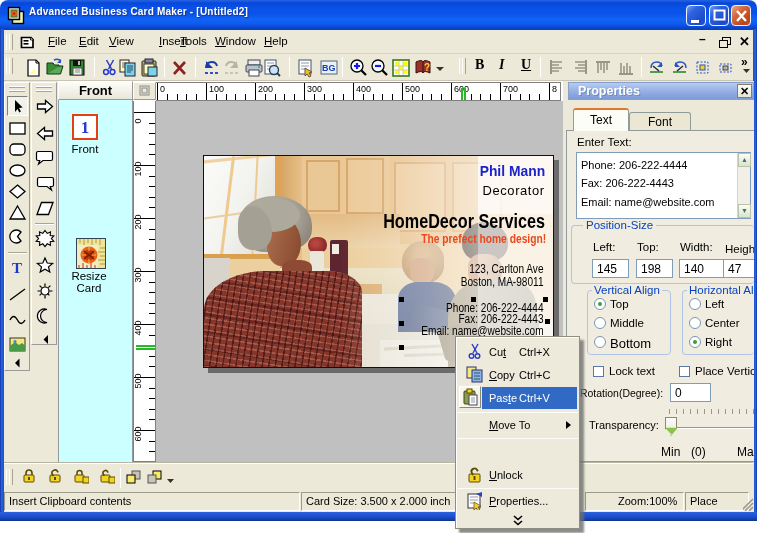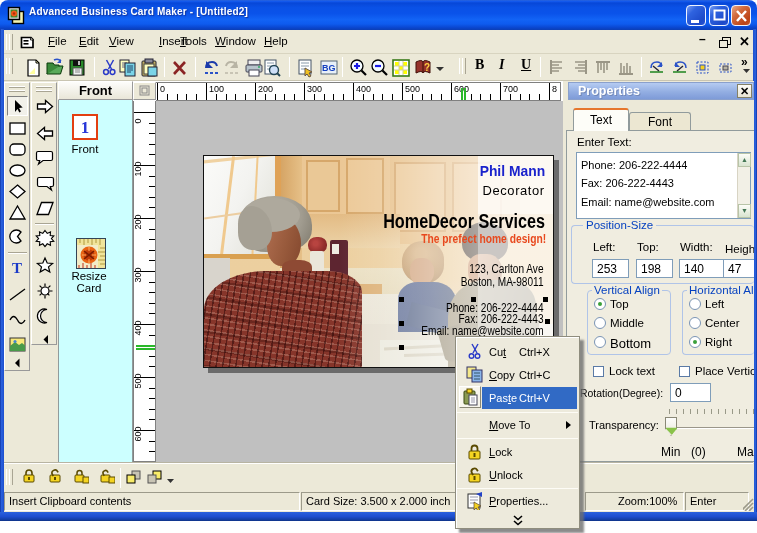--- a/index.html
+++ b/index.html
@@ -496,21 +496,21 @@
   <div class="abs" style="left:174px;top:72px;width:13px;height:65px;background:#f2f0e6;border-left:1px solid #d8d4c4">
    <div style="position:absolute;top:0;left:0;width:13px;height:14px;background:linear-gradient(180deg,#fdfdf8,#d8e4d0);border:1px solid #b8c4a8;font-size:7px;text-align:center;line-height:12px;color:#475">▲</div>
    <div style="position:absolute;bottom:0;left:0;width:13px;height:14px;background:linear-gradient(180deg,#fdfdf8,#d8e4d0);border:1px solid #b8c4a8;font-size:7px;text-align:center;line-height:12px;color:#475">▼</div>
   </div>
   <div class="abs" style="left:8px;top:144px;width:183px;height:59px;border:1px solid #b0c4e8;border-radius:4px;border-right:none">
    <div class="abs" style="left:11px;top:-7px;background:#f0ede0;padding:0 3px;font-size:11.5px;color:#0642c0">Position-Size</div>
    <div class="abs" style="left:21px;top:15px;font-size:11.5px">Left:</div>
    <div class="abs" style="left:65px;top:15px;font-size:11.5px">Top:</div>
    <div class="abs" style="left:108px;top:15px;font-size:11.5px">Width:</div>
    <div class="abs" style="left:153px;top:17px;font-size:11.5px">Height:</div>
-   <div class="abs" style="left:20px;top:33px;width:37px;height:19px;background:#fff;border:1px solid #7f9db9;font-size:12px;padding:2px 0 0 4px">253</div>
+   <div class="abs" style="left:20px;top:33px;width:37px;height:19px;background:#fff;border:1px solid #7f9db9;font-size:12px;padding:2px 0 0 4px">145</div>
    <div class="abs" style="left:64px;top:33px;width:37px;height:19px;background:#fff;border:1px solid #7f9db9;font-size:12px;padding:2px 0 0 4px">198</div>
    <div class="abs" style="left:107px;top:33px;width:51px;height:19px;background:#fff;border:1px solid #7f9db9;font-size:12px;padding:2px 0 0 4px">140</div>
    <div class="abs" style="left:151px;top:33px;width:36px;height:19px;background:#fff;border:1px solid #7f9db9;font-size:12px;padding:2px 0 0 4px">47</div>
   </div>
   <div class="abs" style="left:24px;top:209px;width:84px;height:65px;border:1px solid #b0c4e8;border-radius:4px">
    <div class="abs" style="left:4px;top:-7px;background:#f0ede0;padding:0 2px;font-size:11.5px;color:#0642c0">Vertical Align</div>
    <div class="rb sel" style="left:6px;top:7px"></div>
         <div class="abs" style="left:22px;top:7px;font-size:11.5px">Top</div>
    <div class="rb" style="left:6px;top:26px"></div>
         <div class="abs" style="left:22px;top:26px;font-size:11.5px">Middle</div>
@@ -574,21 +574,21 @@
         <rect x="2" y="7" width="8" height="8" fill="#c8c4b4" stroke="#555"></rect>
       </svg>
   <svg class="abs" style="left:162px;top:14px" width="10" height="8">
         <path d="M1 2 l3.5 4 3.5-4 z" fill="#333"></path>
       </svg>
  </div>
  <div class="abs" id="status">
   <div class="spanel" style="left:0;width:296px">Insert Clipboard contents</div>
   <div class="spanel" style="left:297px;width:156px">Card Size: 3.500 x 2.000 inch</div>
   <div class="spanel" style="left:581px;width:99px;padding-left:32px">Zoom:100%</div>
-  <div class="spanel" style="left:681px;width:64px">Enter</div>
+  <div class="spanel" style="left:681px;width:64px">Place</div>
   <svg class="abs" style="left:739px;top:4px" width="13" height="16">
         <g stroke="#9c9a8a" stroke-width="1.6">
           <path d="M10 8 L2 16"></path>
           <path d="M10 12 L6 16"></path>
           <path d="M10 4 L-2 16"></path>
         </g>
       </svg>
  </div>
 </div>
 <div class="abs" id="cmenu">
@@ -631,28 +631,20 @@
       <div class="sc" style="left:62px">Ctrl+V</div>
     </div>
  <div class="csep" style="top:75px"></div>
  <div class="cmi" style="top:77px">
       <div class="lab"><u>M</u>ove To</div>
       <svg class="abs" style="left:108px;top:6px" width="8" height="10">
         <path d="M1 1 v8 l5-4 z" fill="#000"></path>
       </svg>
     </div>
  <div class="csep" style="top:101px"></div>
- <div class="cmi" style="top:104px">
-  <svg class="abs" style="left:9px;top:2px" width="18" height="18">
-        <rect x="3" y="8" width="11" height="8" rx="1" fill="#f4d422" stroke="#5a4a00"></rect>
-        <path d="M5.5 8 v-2.5 a3 3 0 0 1 6 0 v2.5" fill="none" stroke="#5a4a00" stroke-width="1.8"></path>
-        <rect x="7.5" y="10" width="2" height="4" fill="#5a4a00"></rect>
-      </svg>
-  <div class="lab"><u>L</u>ock</div>
- </div>
  <div class="cmi" style="top:127px">
   <svg class="abs" style="left:9px;top:2px" width="18" height="18">
         <rect x="3" y="8" width="11" height="8" rx="1" fill="#f4d422" stroke="#5a4a00"></rect>
         <path d="M5.5 8 v-2.5 a3 3 0 0 1 6 0 v1.5" fill="none" stroke="#5a4a00" stroke-width="1.8" transform="rotate(-30 8.5 5.5)"></path>
         <rect x="7.5" y="10" width="2" height="4" fill="#5a4a00"></rect>
       </svg>
   <div class="lab"><u>U</u>nlock</div>
  </div>
  <div class="csep" style="top:151px"></div>
  <div class="cmi" style="top:153px">

